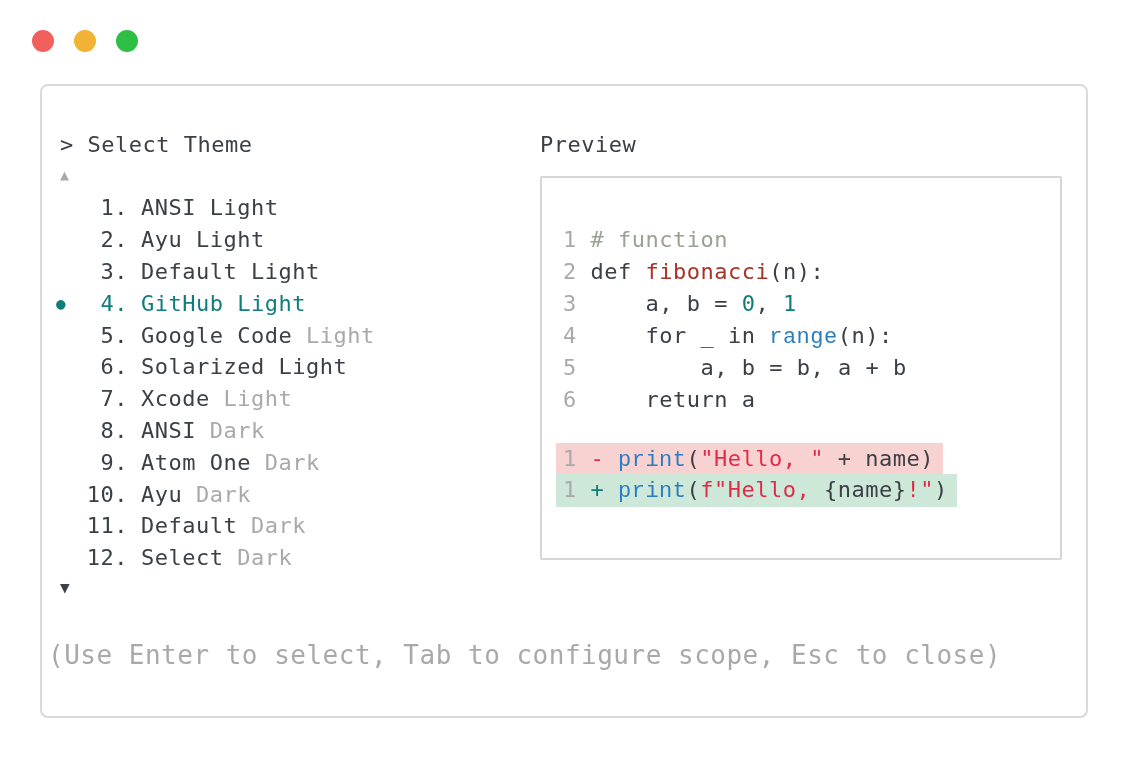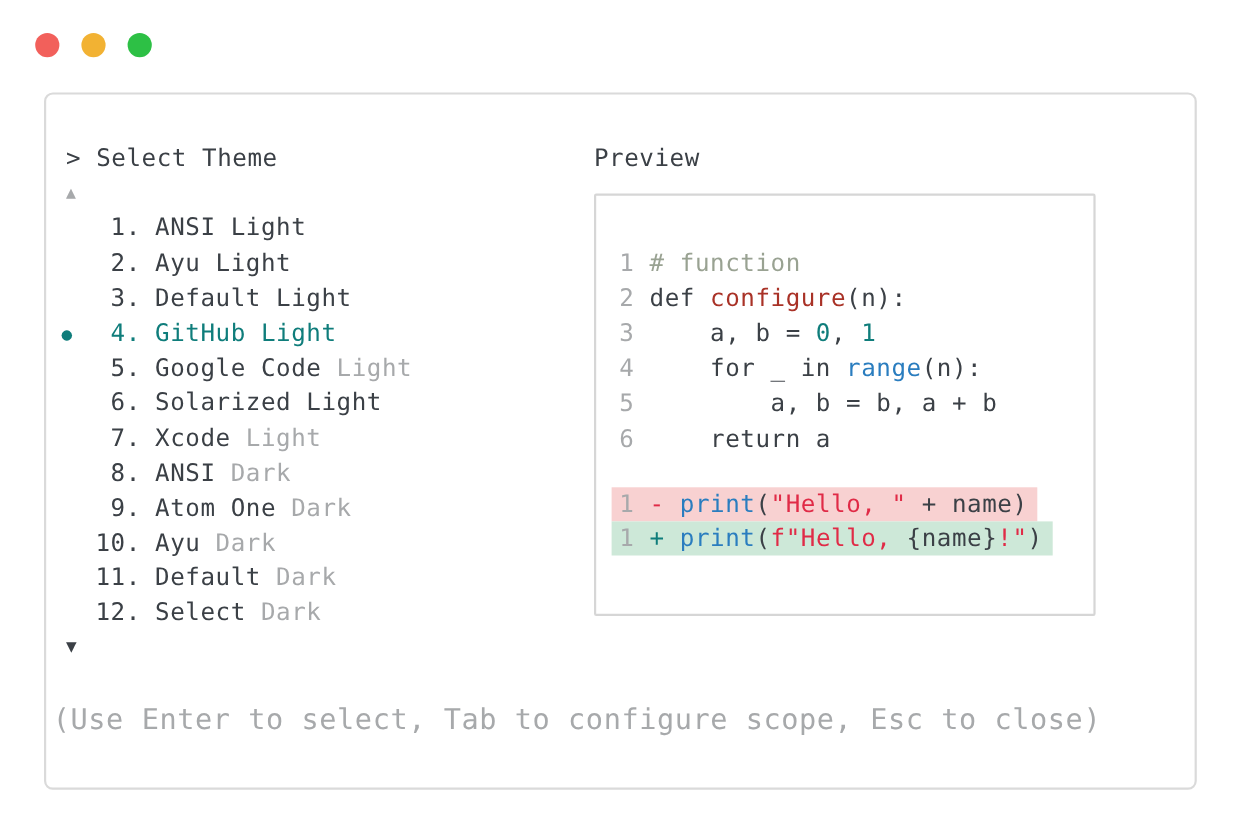--- a/index.html
+++ b/index.html
@@ -48,35 +48,35 @@
   .suffix{color:var(--text-dark);}
   .suffix.muted{color:var(--text-muted);}
   .theme-row.selected .tnum,
   .theme-row.selected .tname,
   .theme-row.selected .suffix{color:var(--teal);}
   .footer{position:absolute;left:6px;top:554px;font-size:26px;letter-spacing:.5px;color:var(--text-muted);white-space:pre;}
 
   
   .preview-title{position:absolute;left:498px;top:46px;font-size:22px;letter-spacing:.5px;color:var(--text-dark);}
   .preview-box{
-    position:absolute;left:498px;top:90px;width:456px;height:384px;
+    position:absolute;left:498px;top:90px;width:522px;height:384px;
     border:2px solid var(--panel-border);border-radius:2px;box-sizing:border-box;
     padding:46px 0 0 21px;overflow:hidden;
   }
   .code-line{height:32px;line-height:32px;font-size:22px;letter-spacing:.5px;white-space:pre;}
   .code-line.diff{height:31px;line-height:31px;}
   .blank-line{height:27px;}
   .diff-wrap{display:inline-block;padding:0 9px 0 7px;margin-left:-7px;}
   .diff-removed{background:var(--removed-bg);}
   .diff-added{background:var(--added-bg);}
   .seg-ln{color:var(--text-muted);}
   .seg-pl{color:var(--text-dark);}
   .seg-cm{color:var(--comment);}
   .seg-fn{color:var(--dark-red);}
-  .seg-bi{color:var(--blue);}
+  .seg-bi{color:var(--blue);font-family:Liberation Mono, monospace;}
   .seg-num{color:var(--teal);}
   .seg-str{color:var(--crimson);}
   .seg-minus{color:var(--crimson);}
   .seg-plus{color:var(--teal);}
 </style>
 </head>
 <body>
 
 <div class="traffic">
     <span class="light red"></span>
@@ -149,21 +149,21 @@
         <span class="tname"><span class="main">Select </span><span class="suffix muted">Dark</span></span>
       </div>
     </div>
   <div class="scroll-down">▼</div>
   <div class="footer">(Use Enter to select, Tab to configure scope, Esc to close)</div>
 
   <div class="preview-title">Preview</div>
   <div class="preview-box">
     <div id="code-block">
         <div class="code-line"><span class="seg-ln">1 </span><span class="seg-cm"># function</span></div>
-        <div class="code-line"><span class="seg-ln">2 </span><span class="seg-pl">def </span><span class="seg-fn">configure</span><span class="seg-pl">(n):</span></div>
+        <div class="code-line"><span class="seg-ln">2 </span><span class="seg-pl">def </span><span class="seg-fn">fibonacci</span><span class="seg-pl">(n):</span></div>
         <div class="code-line"><span class="seg-ln">3 </span><span class="seg-pl">    a, b = </span><span class="seg-num">0</span><span class="seg-pl">, </span><span class="seg-num">1</span></div>
         <div class="code-line"><span class="seg-ln">4 </span><span class="seg-pl">    for _ in </span><span class="seg-bi">range</span><span class="seg-pl">(n):</span></div>
         <div class="code-line"><span class="seg-ln">5 </span><span class="seg-pl">        a, b = b, a + b</span></div>
         <div class="code-line"><span class="seg-ln">6 </span><span class="seg-pl">    return a</span></div>
         <div class="blank-line"></div>
         <div class="code-line diff"><span class="diff-wrap diff-removed"><span class="seg-ln">1 </span><span class="seg-minus">- </span><span class="seg-bi">print</span><span class="seg-pl">(</span><span class="seg-str">"Hello, "</span><span class="seg-pl"> + name)</span></span></div>
         <div class="code-line diff"><span class="diff-wrap diff-added"><span class="seg-ln">1 </span><span class="seg-plus">+ </span><span class="seg-bi">print</span><span class="seg-pl">(</span><span class="seg-str">f"Hello, </span><span class="seg-pl">{name}</span><span class="seg-str">!"</span><span class="seg-pl">)</span></span></div>
       </div>
   </div>
 </div>

